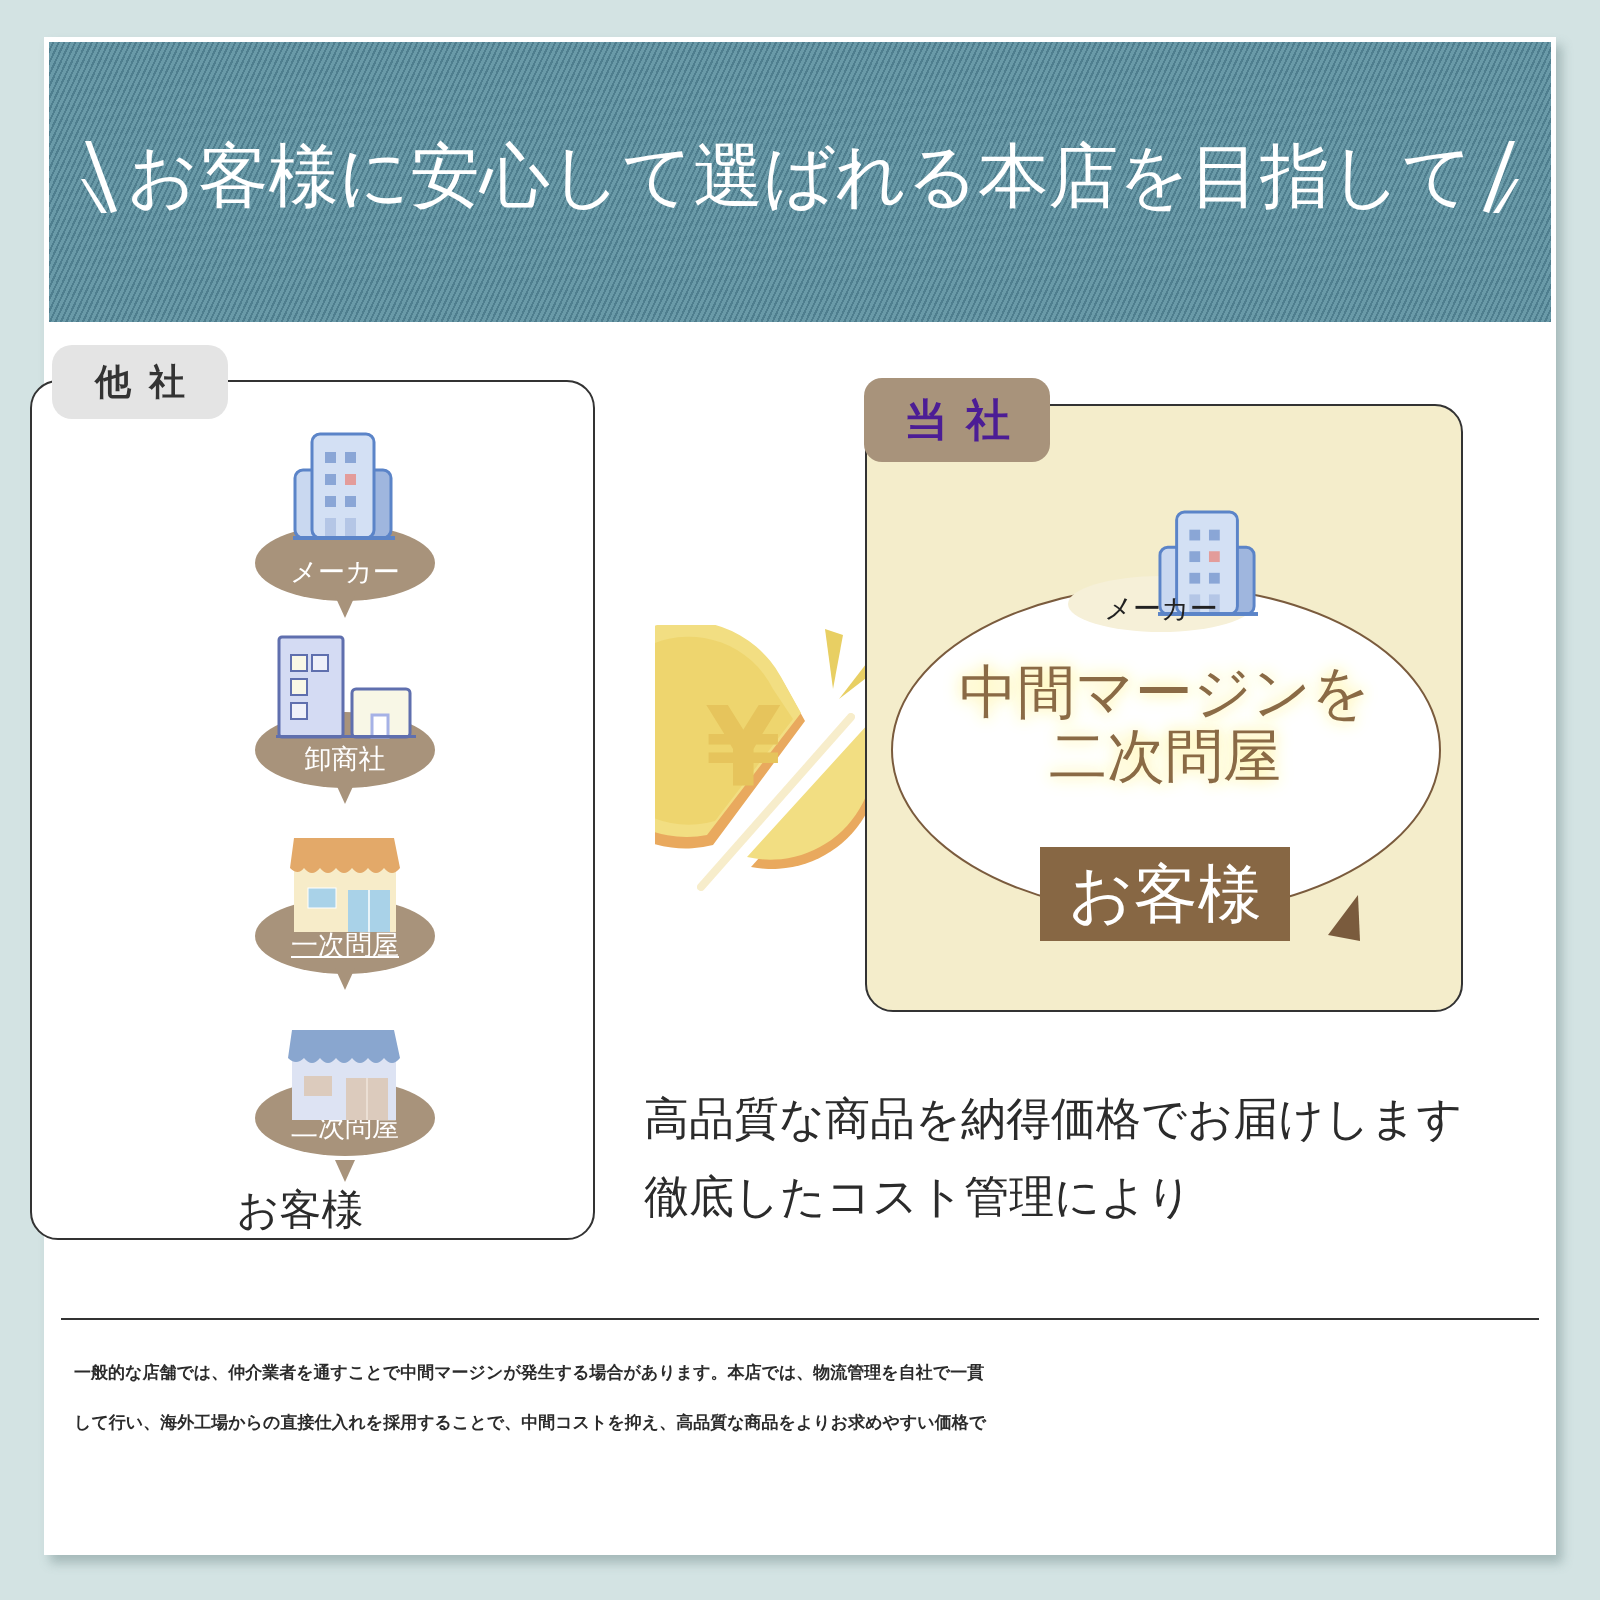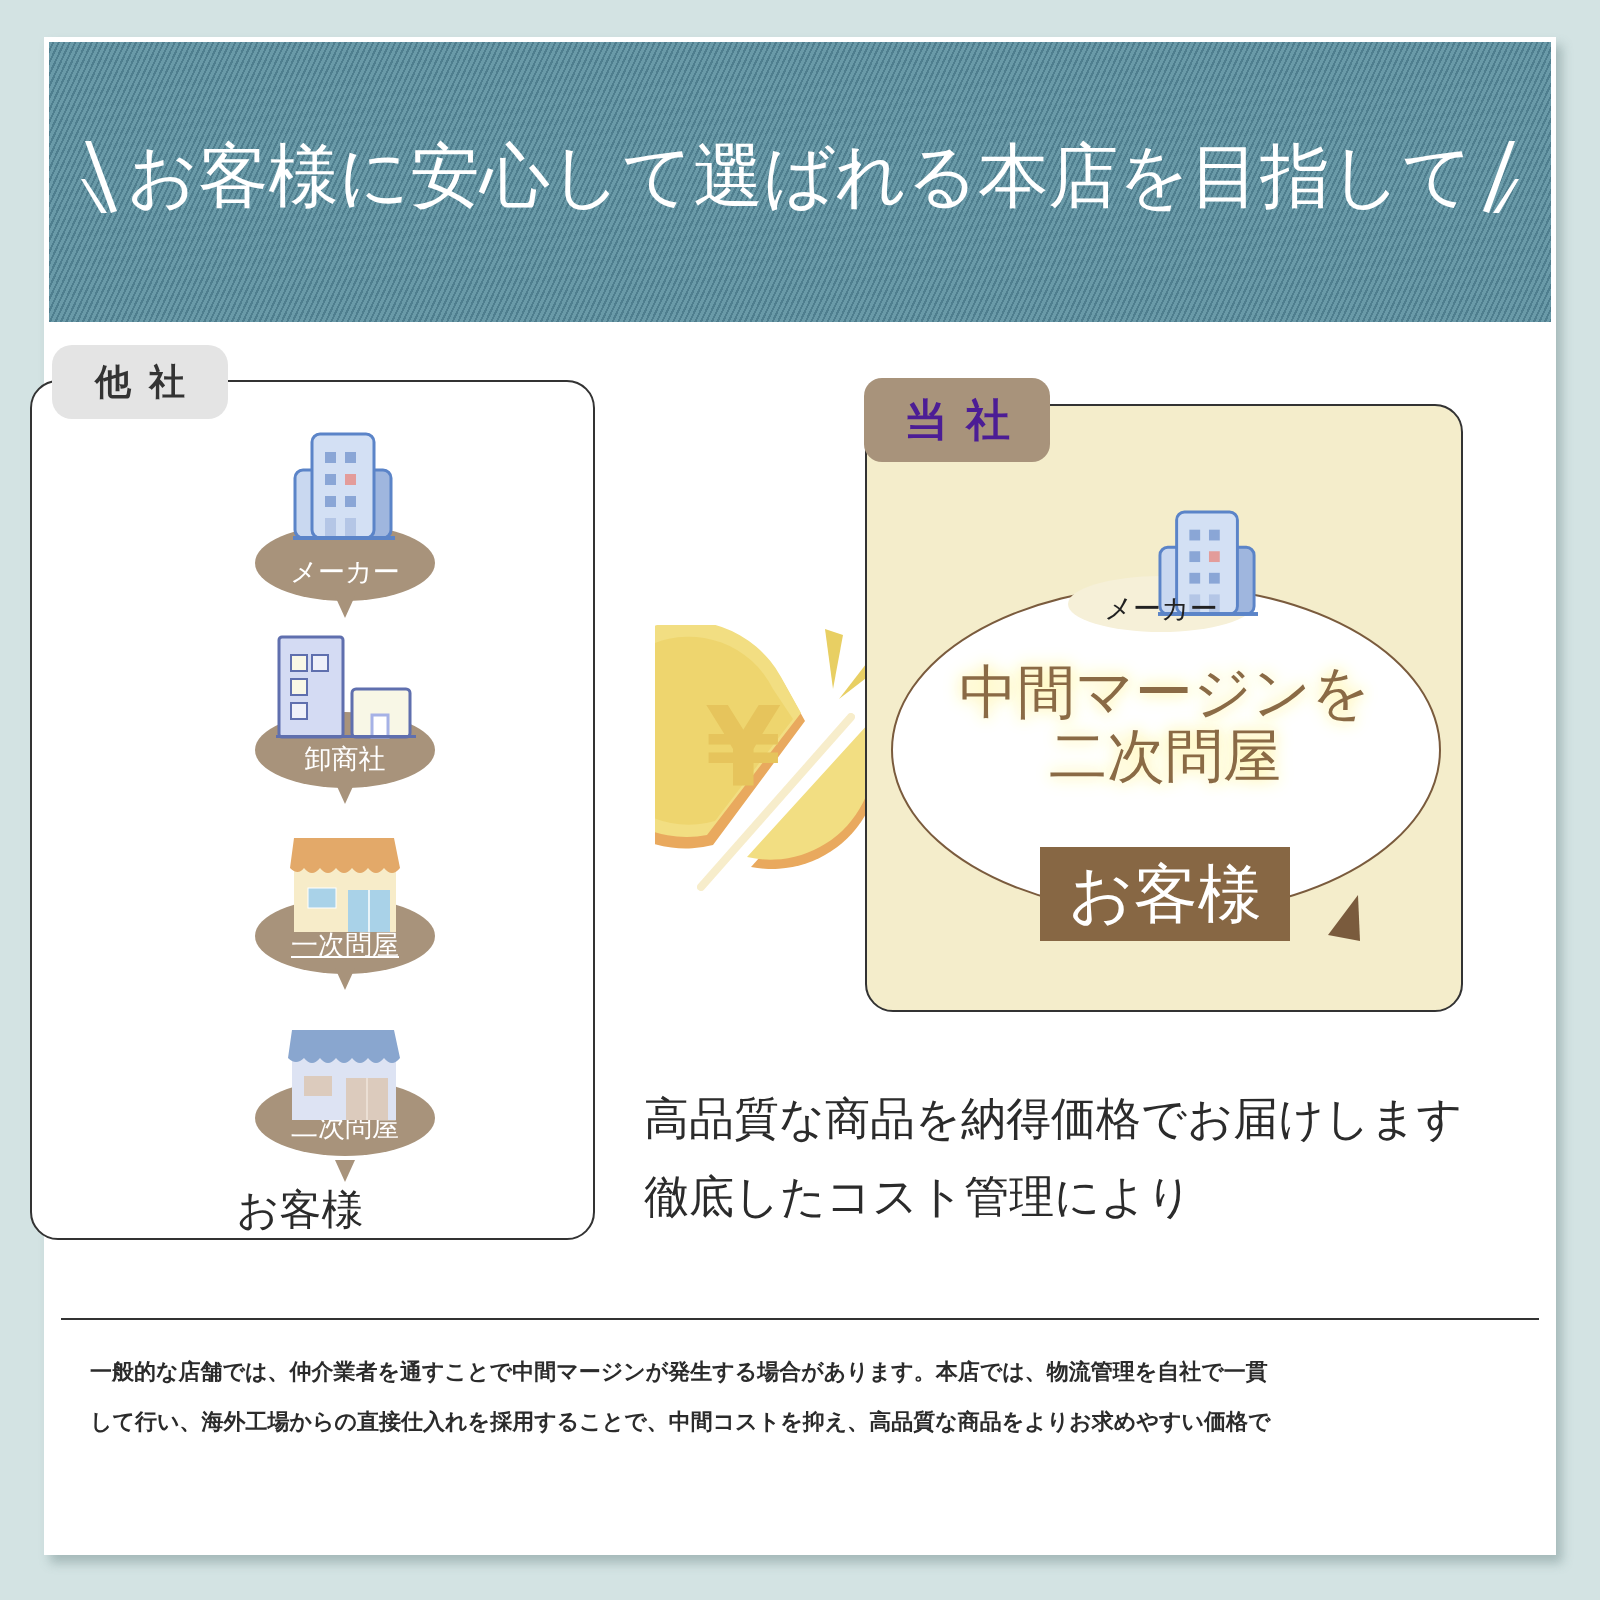--- a/index.html
+++ b/index.html
@@ -87,22 +87,22 @@
     display: flex; align-items: center; justify-content: center;
   }
   .tagline {
     position: absolute; left: 644px; top: 1080px; font-size: 45px; line-height: 78px;
     color: #2b2b2b; white-space: nowrap;
   }
   .divider {
     position: absolute; left: 17px; top: 1281px; width: 1478px; height: 2px; background: #333;
   }
   .desc {
-    position: absolute; left: 46px; top: 1310px; width: 1420px;
-    font-size: 22px; line-height: 50px; color: #2b2b2b; font-weight: bold;
+    position: absolute; left: 30px; top: 1310px; width: 1420px;
+    font-size: 17px; line-height: 50px; color: #2b2b2b; font-weight: bold;
   }
   .desc p { white-space: nowrap; }
   svg { display: block; }
 </style>
 </head>
 <body>
 
 <div class="card">
   <div class="banner">
     <div class="banner-inner">

